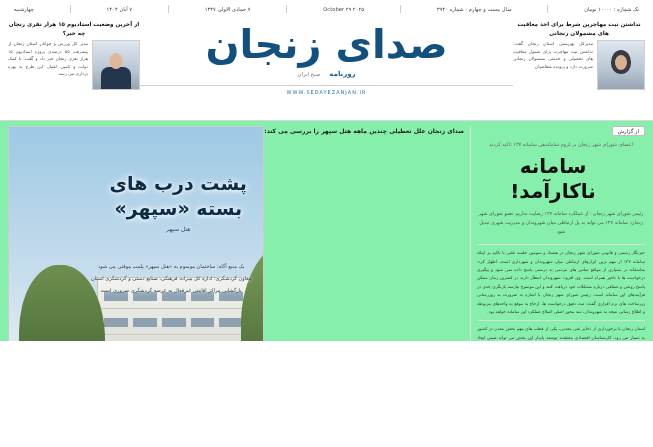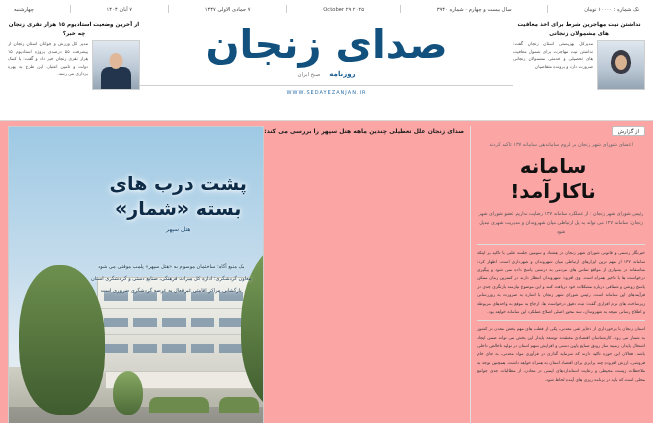--- a/index.html
+++ b/index.html
@@ -10,22 +10,22 @@
   body {
     width: 653px;
     height: 447px;
     overflow: hidden;
     font-family: "DejaVu Sans", "Liberation Sans", sans-serif;
   }
 
   .page {
     position: relative;
     width: 653px;
-    height: 423px;
-    background: #fca5a5;
+    height: 341px;
+    background: #86efac;
     box-sizing: border-box;
     overflow: hidden;
   }
 
   
   .masthead {
     position: relative;
     height: 120px;
     border-bottom: 1px solid #d8d8d8;
     background: #ffffff;
@@ -522,21 +522,21 @@
         <span class="tree tree-big-1"></span>
         <span class="trunk" style="left:286px; height:34px;"></span>
         <span class="tree tree-big-2"></span>
         <span class="trunk" style="left:117px; height:18px;"></span>
         <span class="tree tree-sm-1"></span>
         <span class="bush" style="left:140px; width:60px;"></span>
         <span class="bush" style="left:210px; width:40px;"></span>
 
         <div class="overlay-head">
           <div class="t1">پشت درب های</div>
-          <div class="t2">بسته «شمار»</div>
+          <div class="t2">بسته «سپهر»</div>
           <div class="overlay-sub">هتل سپهر</div>
         </div>
 
         <div class="overlay-deck">
           <span class="dk">یک منبع آگاه: ساختمان موسوم به «هتل سپهر» پلمب موقتی می شود</span>
           <span class="dk">معاون گردشگری: اداره کل میراث فرهنگی، صنایع دستی و گردشگری استان</span>
           <span class="dk">بازگشایی مراکز اقامتی غیرفعال به عرصه گردشگری ضروری است</span>
         </div>
       </div>
     </div>

